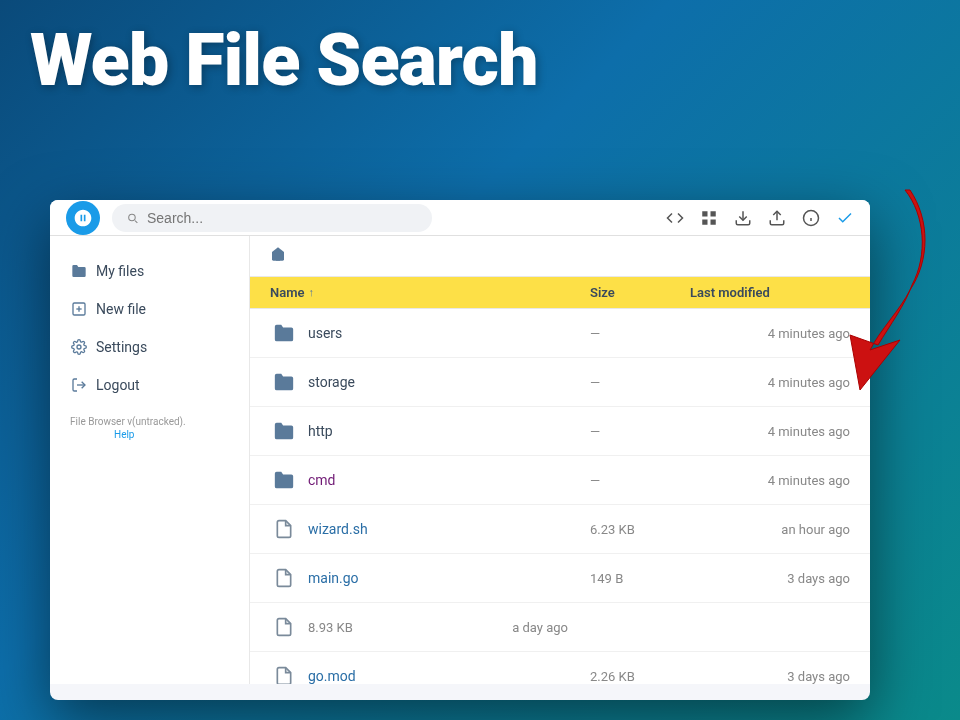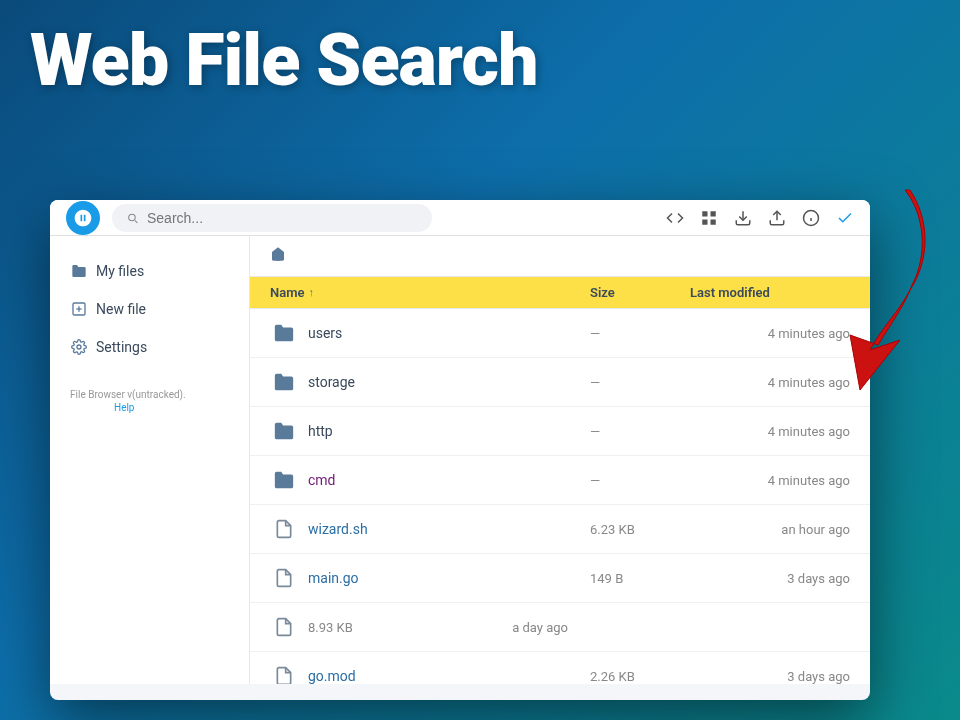--- a/index.html
+++ b/index.html
@@ -144,21 +144,21 @@
       display: flex;
       align-items: center;
       justify-content: center;
       color: #5a7a9a;
     }
 
     .sidebar-footer {
       padding: 8px 20px;
       font-size: 10px;
       color: #999;
-      margin-top: 15px;
+      margin-top: 4px;
     }
 
     
     .content-area {
       flex: 1;
       overflow: auto;
       background: #f5f6fa;
     }
 
     .breadcrumb-bar {
@@ -331,20 +331,30 @@
       </div>
       <div class="sidebar-item">
         <span class="s-icon">
           <svg width="16" height="16" viewBox="0 0 24 24" fill="none" stroke="#5a7a9a" stroke-width="2">
               <circle cx="12" cy="12" r="3"></circle>
               <path d="M19.4 15a1.65 1.65 0 0 0 .33 1.82l.06.06a2 2 0 0 1-2.83 2.83l-.06-.06a1.65 1.65 0 0 0-1.82-.33 1.65 1.65 0 0 0-1 1.51V21a2 2 0 0 1-4 0v-.09A1.65 1.65 0 0 0 9 19.4a1.65 1.65 0 0 0-1.82.33l-.06.06a2 2 0 0 1-2.83-2.83l.06-.06A1.65 1.65 0 0 0 4.68 15a1.65 1.65 0 0 0-1.51-1H3a2 2 0 0 1 0-4h.09A1.65 1.65 0 0 0 4.6 9a1.65 1.65 0 0 0-.33-1.82l-.06-.06a2 2 0 0 1 2.83-2.83l.06.06A1.65 1.65 0 0 0 9 4.68a1.65 1.65 0 0 0 1-1.51V3a2 2 0 0 1 4 0v.09a1.65 1.65 0 0 0 1 1.51 1.65 1.65 0 0 0 1.82-.33l.06-.06a2 2 0 0 1 2.83 2.83l-.06.06A1.65 1.65 0 0 0 19.4 9a1.65 1.65 0 0 0 1.51 1H21a2 2 0 0 1 0 4h-.09a1.65 1.65 0 0 0-1.51 1z"></path>
             </svg>
         </span>
         <span>Settings</span>
       </div>
+      <div class="sidebar-item">
+        <span class="s-icon">
+          <svg width="16" height="16" viewBox="0 0 24 24" fill="none" stroke="#5a7a9a" stroke-width="2">
+              <path d="M9 21H5a2 2 0 0 1-2-2V5a2 2 0 0 1 2-2h4"></path>
+              <polyline points="16 17 21 12 16 7"></polyline>
+              <line x1="21" y1="12" x2="9" y2="12"></line>
+            </svg>
+        </span>
+        <span>Logout</span>
+      </div>
 
       <div class="sidebar-footer">
         <div>File Browser v(untracked).</div>
         <div style="color:#1a9be8;cursor:pointer;margin-top:2px;padding-left:44px;">Help</div>
       </div>
     </div>
 
     <div class="content-area">
       <div class="breadcrumb-bar">
         <span class="home-icon">

